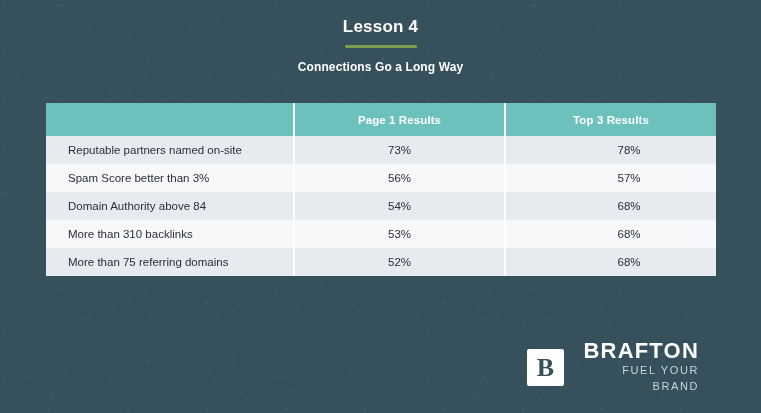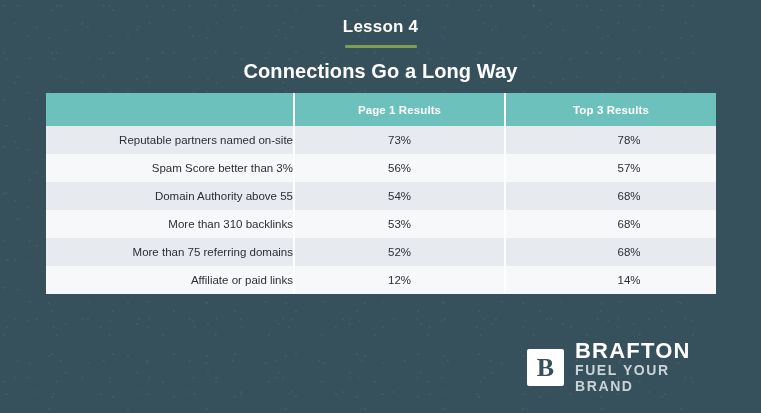--- a/index.html
+++ b/index.html
@@ -50,31 +50,31 @@
   }
   .accent-rule {
     width: 72px;
     height: 3px;
     background: #7d9e52;
     margin: 7px auto 0 auto;
     border-radius: 1px;
   }
   .subtitle {
     margin-top: 12px;
-    font-size: 20px;
+    font-size: 12px;
     font-weight: bold;
     color: #ffffff;
     letter-spacing: 0.1px;
   }
 
   
   .table-wrap {
     position: absolute;
     left: 46px;
-    top: 93px;
+    top: 103px;
     width: 670px;
   }
   table.data-table {
     width: 670px;
     border-collapse: collapse;
     table-layout: fixed;
   }
   table.data-table col.c-label { width: 248px; }
   table.data-table col.c-v1    { width: 211px; }
   table.data-table col.c-v2    { width: 211px; }
@@ -98,21 +98,21 @@
   tbody td {
     height: 28px;
     font-size: 11.5px;
     color: #2b2f36;
     padding: 0;
     border-right: 2px solid #ffffff;
   }
   tbody td:last-child { border-right: none; padding-left: 36px; }
 
   tbody td.label-cell {
-    text-align: right;
+    text-align: left;
     padding-left: 22px;
     font-weight: normal;
   }
   tbody td.value-cell {
     text-align: center;
     font-weight: normal;
   }
   tbody tr.odd td  { background: #e7eaee; }
   tbody tr.even td { background: #f7f8fa; }
 
@@ -139,31 +139,32 @@
     font-size: 26px;
     font-weight: bold;
     color: #36505c;
     line-height: 1;
   }
   .logo-text {
     margin-left: 11px;
     display: flex;
     flex-direction: column;
     justify-content: center;
+    text-align: right;
   }
   .logo-name {
     font-size: 22px;
     font-weight: bold;
     color: #ffffff;
     letter-spacing: 1.2px;
     line-height: 20px;
   }
   .logo-tagline {
-    font-size: 14px;
-    font-weight: bold;
+    font-size: 11px;
+    font-weight: normal;
     color: #c9d4d9;
     letter-spacing: 1.6px;
     line-height: 16px;
     margin-top: 1px;
   }
 </style>
 </head>
 <body>
 
 <div class="slide">
@@ -193,38 +194,33 @@
           <td class="label-cell">Reputable partners named on-site</td>
           <td class="value-cell">73%</td>
           <td class="value-cell">78%</td>
         </tr>
         <tr class="even">
           <td class="label-cell">Spam Score better than 3%</td>
           <td class="value-cell">56%</td>
           <td class="value-cell">57%</td>
         </tr>
         <tr class="odd">
-          <td class="label-cell">Domain Authority above 55</td>
+          <td class="label-cell">Domain Authority above 84</td>
           <td class="value-cell">54%</td>
           <td class="value-cell">68%</td>
         </tr>
         <tr class="even">
           <td class="label-cell">More than 310 backlinks</td>
           <td class="value-cell">53%</td>
           <td class="value-cell">68%</td>
         </tr>
         <tr class="odd">
           <td class="label-cell">More than 75 referring domains</td>
           <td class="value-cell">52%</td>
           <td class="value-cell">68%</td>
-        </tr>
-        <tr class="even">
-          <td class="label-cell">Affiliate or paid links</td>
-          <td class="value-cell">12%</td>
-          <td class="value-cell">14%</td>
         </tr>
       </tbody>
     </table>
   </div>
 
   <div class="logo">
     <div class="logo-mark">
       <span>B</span>
     </div>
     <div class="logo-text">

